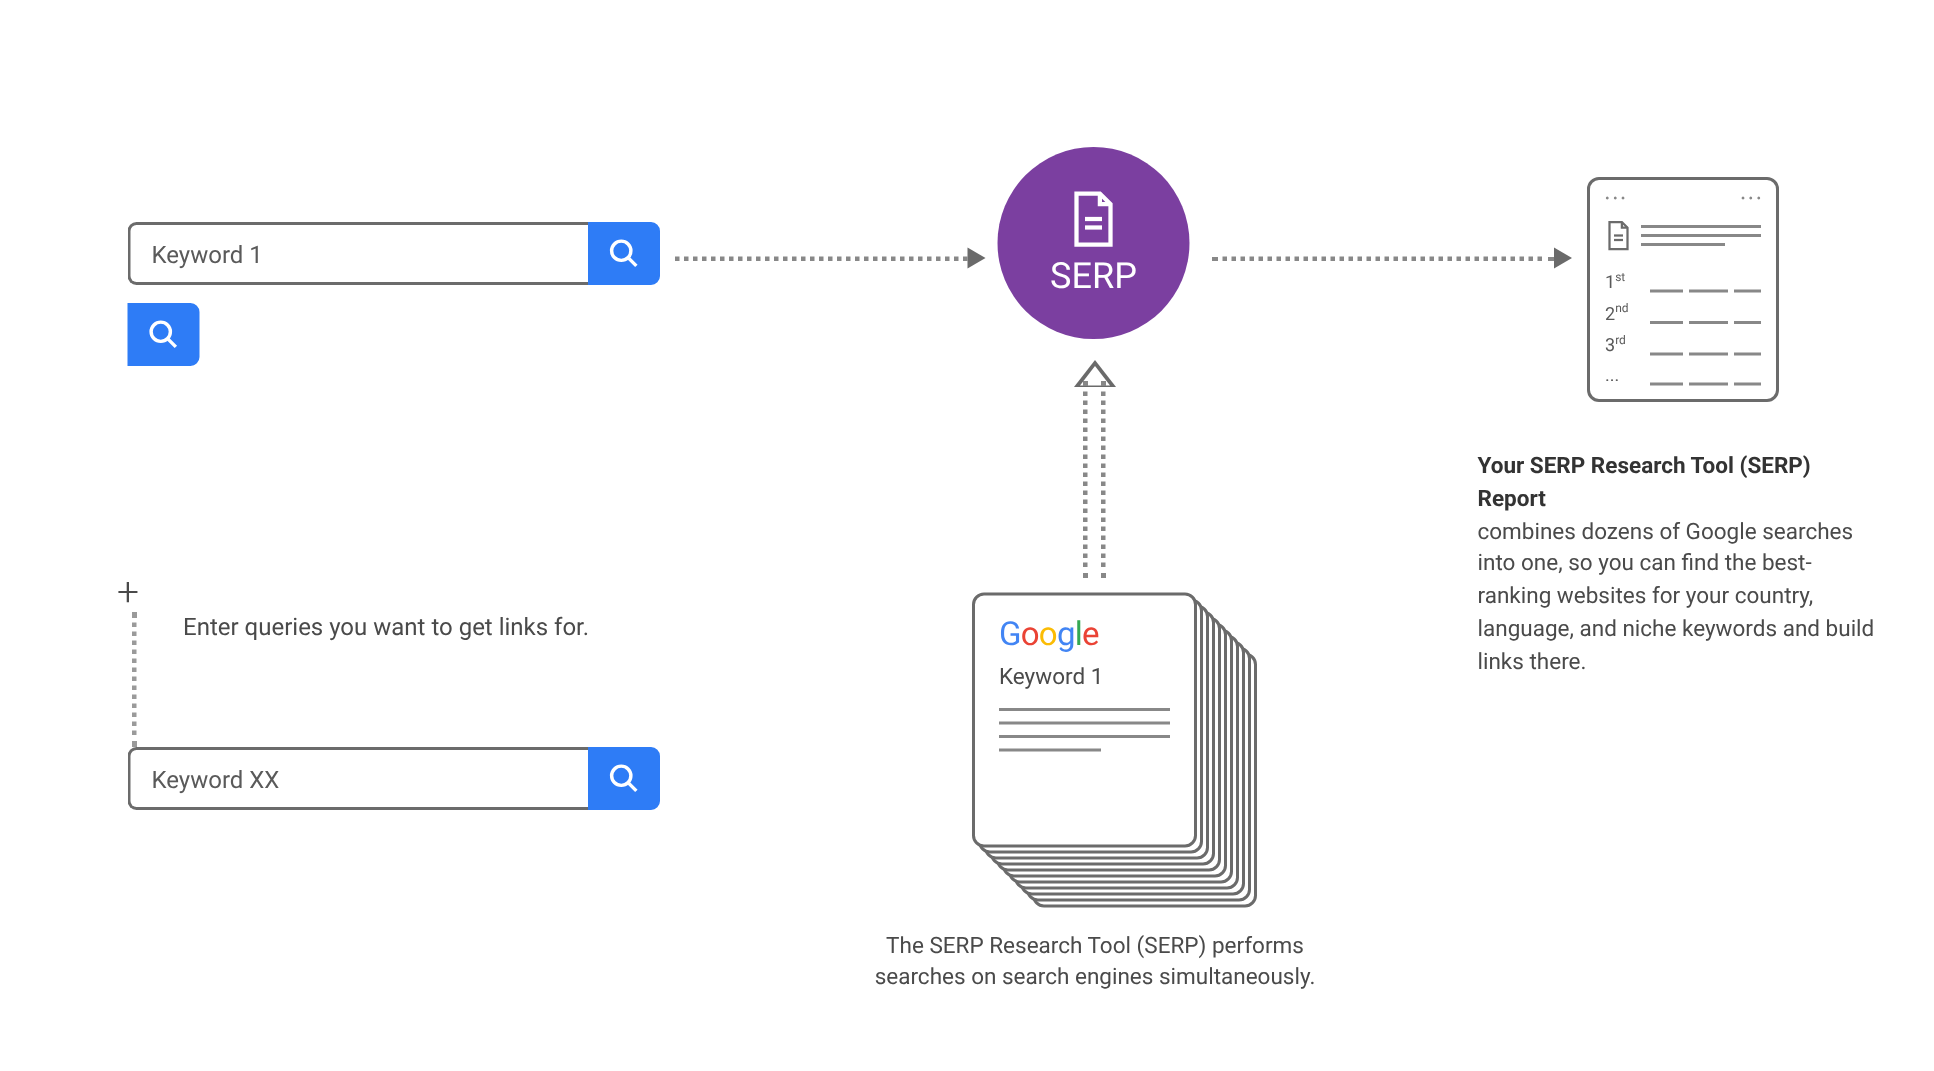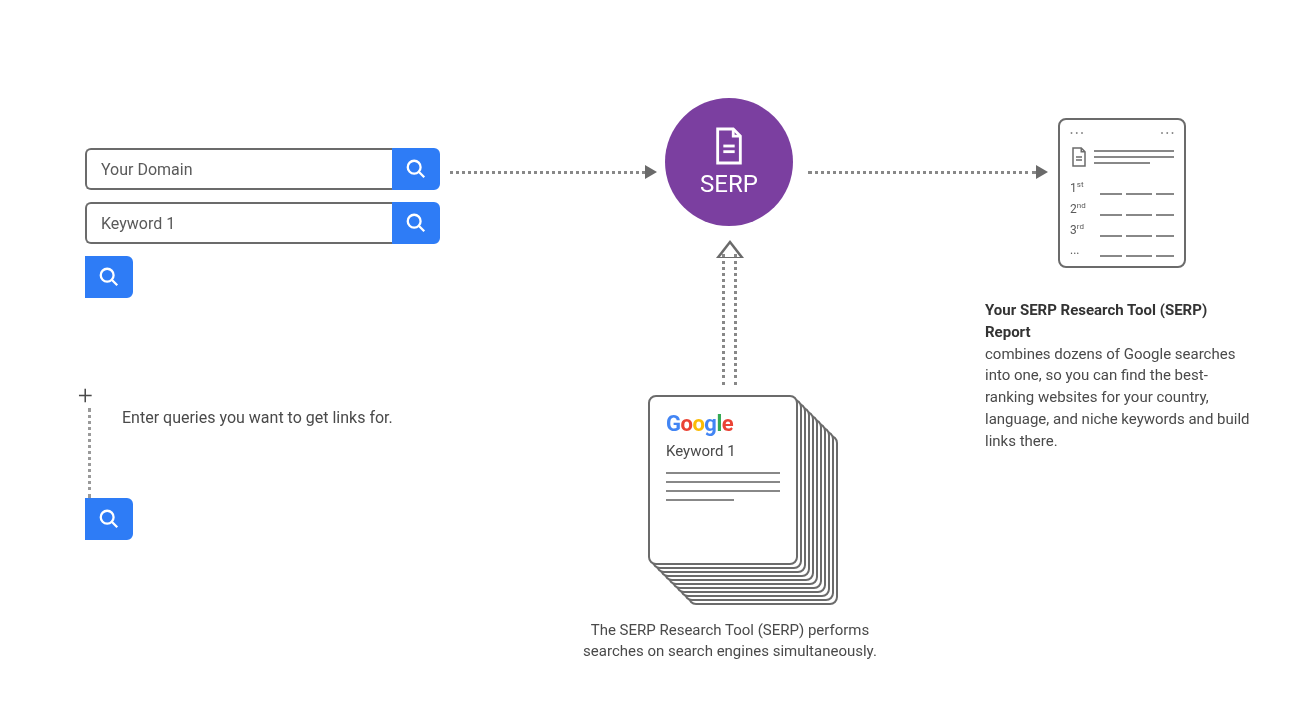--- a/index.html
+++ b/index.html
@@ -166,21 +166,21 @@
     height: 170px;
     background: #fff;
     border: 2px solid #6b6b6b;
     border-radius: 8px;
   }
   .gcard-front {
     padding: 14px 16px;
   }
   .google-logo {
     font-size: 22px;
-    font-weight: 700;
+    font-weight: 400;
     margin-bottom: 6px;
     letter-spacing: -0.5px;
   }
   .gb { color:#4285F4 } .gr { color:#EA4335 } .gy { color:#FBBC05 } .gg { color:#34A853 }
   .gcard-kw { font-size: 15px; color: #4a4a4a; margin-bottom: 12px; }
   .gline { height: 2px; background: #888; margin-bottom: 7px; }
   .gline.short { width: 60%; }
 
   .google-caption {
     position: absolute;
@@ -239,29 +239,20 @@
     color: #4a4a4a;
     line-height: 1.45;
   }
   .report-caption b { font-weight: 700; color: #333; }
 </style>
 </head>
 <body>
 
 <div class="search-column">
   <div class="search-row">
-    <div class="search-input">Your Domain</div>
-    <div class="search-btn">
-      <svg viewBox="0 0 24 24" fill="none" stroke="#fff" stroke-width="2.5">
-          <circle cx="10" cy="10" r="7"></circle>
-          <line x1="15" y1="15" x2="21" y2="21"></line>
-        </svg>
-    </div>
-  </div>
-  <div class="search-row">
     <div class="search-input">Keyword 1</div>
     <div class="search-btn">
       <svg viewBox="0 0 24 24" fill="none" stroke="#fff" stroke-width="2.5">
           <circle cx="10" cy="10" r="7"></circle>
           <line x1="15" y1="15" x2="21" y2="21"></line>
         </svg>
     </div>
   </div>
   <div class="search-row">
     <div class="search-btn">
@@ -271,20 +262,21 @@
         </svg>
     </div>
   </div>
 </div>
 
 <div class="plus-icon">+</div>
 <div class="vdots"></div>
 <div class="hint-text">Enter queries you want to get links for.</div>
 
 <div class="search-row-last">
+  <div class="search-input">Keyword XX</div>
   <div class="search-btn">
     <svg viewBox="0 0 24 24" fill="none" stroke="#fff" stroke-width="2.5">
         <circle cx="10" cy="10" r="7"></circle>
         <line x1="15" y1="15" x2="21" y2="21"></line>
       </svg>
   </div>
 </div>
 
 <div class="arrow arrow1">
   <div class="arrow-line-h"></div>

